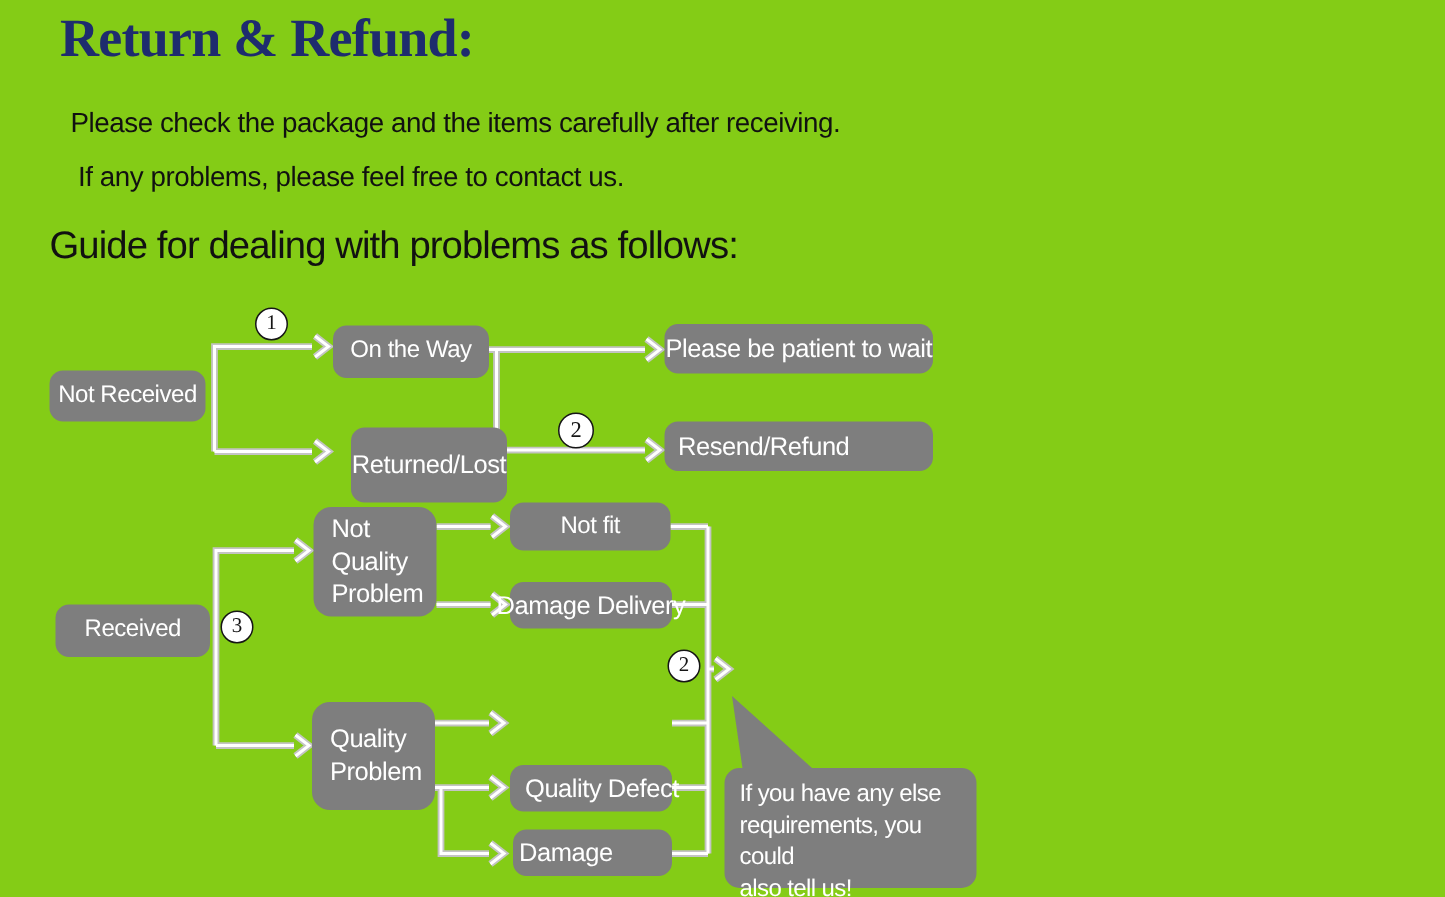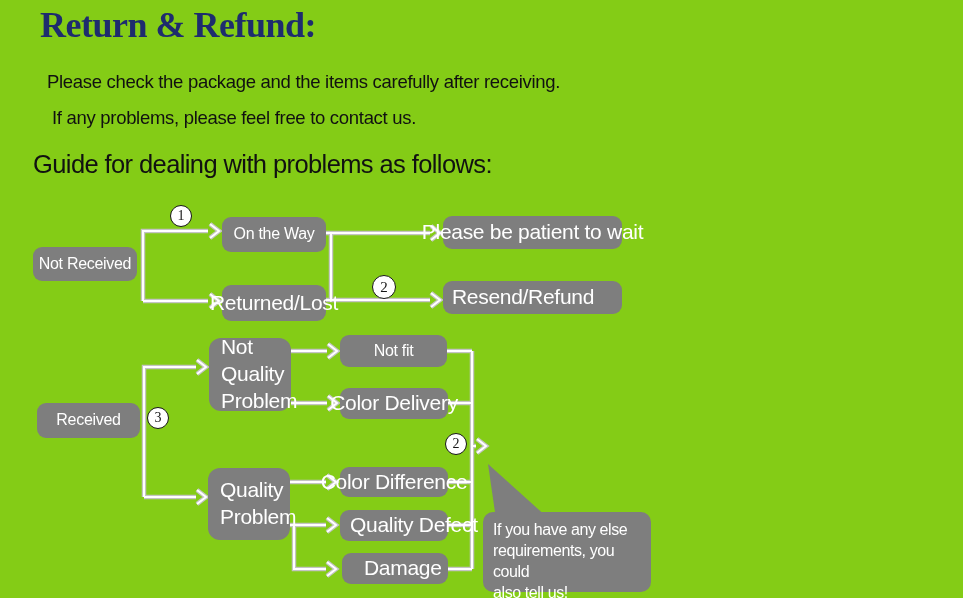--- a/index.html
+++ b/index.html
@@ -26,21 +26,21 @@
     position:absolute;left:33px;top:150px;margin:0;
     font-size:25.5px;font-weight:400;letter-spacing:-0.6px;color:#111;
   }
   .flow-svg{position:absolute;left:0;top:0;z-index:1;}
   .net-outer{stroke:var(--line-gray);stroke-width:4.5;fill:none;}
   .net-inner{stroke:#ffffff;stroke-width:2;fill:none;}
   .bubble-tail{fill:var(--box-gray);}
   .node{
     position:absolute;z-index:2;background:var(--box-gray);color:var(--box-text);
     border-radius:9px;display:flex;align-items:center;justify-content:center;
-    font-size:21px;letter-spacing:-0.3px;line-height:1.15;box-sizing:border-box;white-space:nowrap;
+    font-size:17px;letter-spacing:-0.3px;line-height:1.15;box-sizing:border-box;white-space:nowrap;
   }
   .node.align-left{justify-content:flex-start;}
   .node.multiline{
     flex-direction:column;align-items:flex-start;justify-content:center;
     border-radius:12px;line-height:1.28;white-space:normal;text-align:right;
   }
   .badge{
     position:absolute;z-index:3;background:#ffffff;color:var(--badge-ink);
     border:1.5px solid var(--badge-ink);border-radius:50%;
     display:flex;align-items:center;justify-content:center;box-sizing:border-box;
@@ -111,48 +111,47 @@
 
   <span class="badge" style="left:170px;top:205px;width:22px;height:22px;font-size:14px;">1</span>
   <span class="badge" style="left:372px;top:275px;width:24px;height:24px;font-size:15px;">2</span>
   <span class="badge" style="left:147px;top:407px;width:22px;height:22px;font-size:14px;">3</span>
   <span class="badge" style="left:445px;top:433px;width:22px;height:22px;font-size:14px;">2</span>
 
   <div class="node" style="left:33px;top:247px;width:104px;height:34px;font-size:16px;text-align:right;">Not Received</div>
 
   <div class="node" style="left:222px;top:217px;width:104px;height:35px;font-size:16px;">On the Way</div>
 
-  <div class="node" style="left:222px;top:285px;width:104px;height:36px;">Returned/Lost</div>
+  <div class="node" style="left:234px;top:285px;width:104px;height:50px;">Returned/Lost</div>
 
   <div class="node" style="left:443px;top:216px;width:179px;height:33px;">Please be patient to wait</div>
 
   <div class="node align-left" style="left:443px;top:281px;width:179px;height:33px;padding-left:9px;">Resend/Refund</div>
 
   <div class="node" style="left:37px;top:403px;width:103px;height:35px;font-size:16px;">Received</div>
 
   <div class="node multiline" style="left:209px;top:338px;width:82px;height:73px;padding-left:12px;">
     <span>Not</span>
     <span>Quality</span>
     <span>Problem</span>
   </div>
 
   <div class="node" style="left:340px;top:335px;width:107px;height:32px;font-size:16px;">Not fit</div>
 
-  <div class="node" style="left:340px;top:388px;width:108px;height:31px;">Color Delivery</div>
+  <div class="node" style="left:340px;top:388px;width:108px;height:31px;">Damage Delivery</div>
 
   <div class="node multiline" style="left:208px;top:468px;width:82px;height:72px;padding-left:12px;">
     <span>Quality</span>
     <span>Problem</span>
   </div>
 
-  <div class="node" style="left:340px;top:467px;width:108px;height:30px;">Color Difference</div>
 
   <div class="node align-left" style="left:340px;top:510px;width:108px;height:31px;padding-left:10px;">Quality Defect</div>
 
-  <div class="node align-left" style="left:342px;top:553px;width:106px;height:31px;padding-left:22px;">Damage</div>
+  <div class="node align-left" style="left:342px;top:553px;width:106px;height:31px;padding-left:4px;">Damage</div>
 
 
   <div class="bubble">
     <div>If you have any else</div>
     <div>requirements, you could</div>
     <div>also tell us!</div>
   </div>
 
 </div>
 

